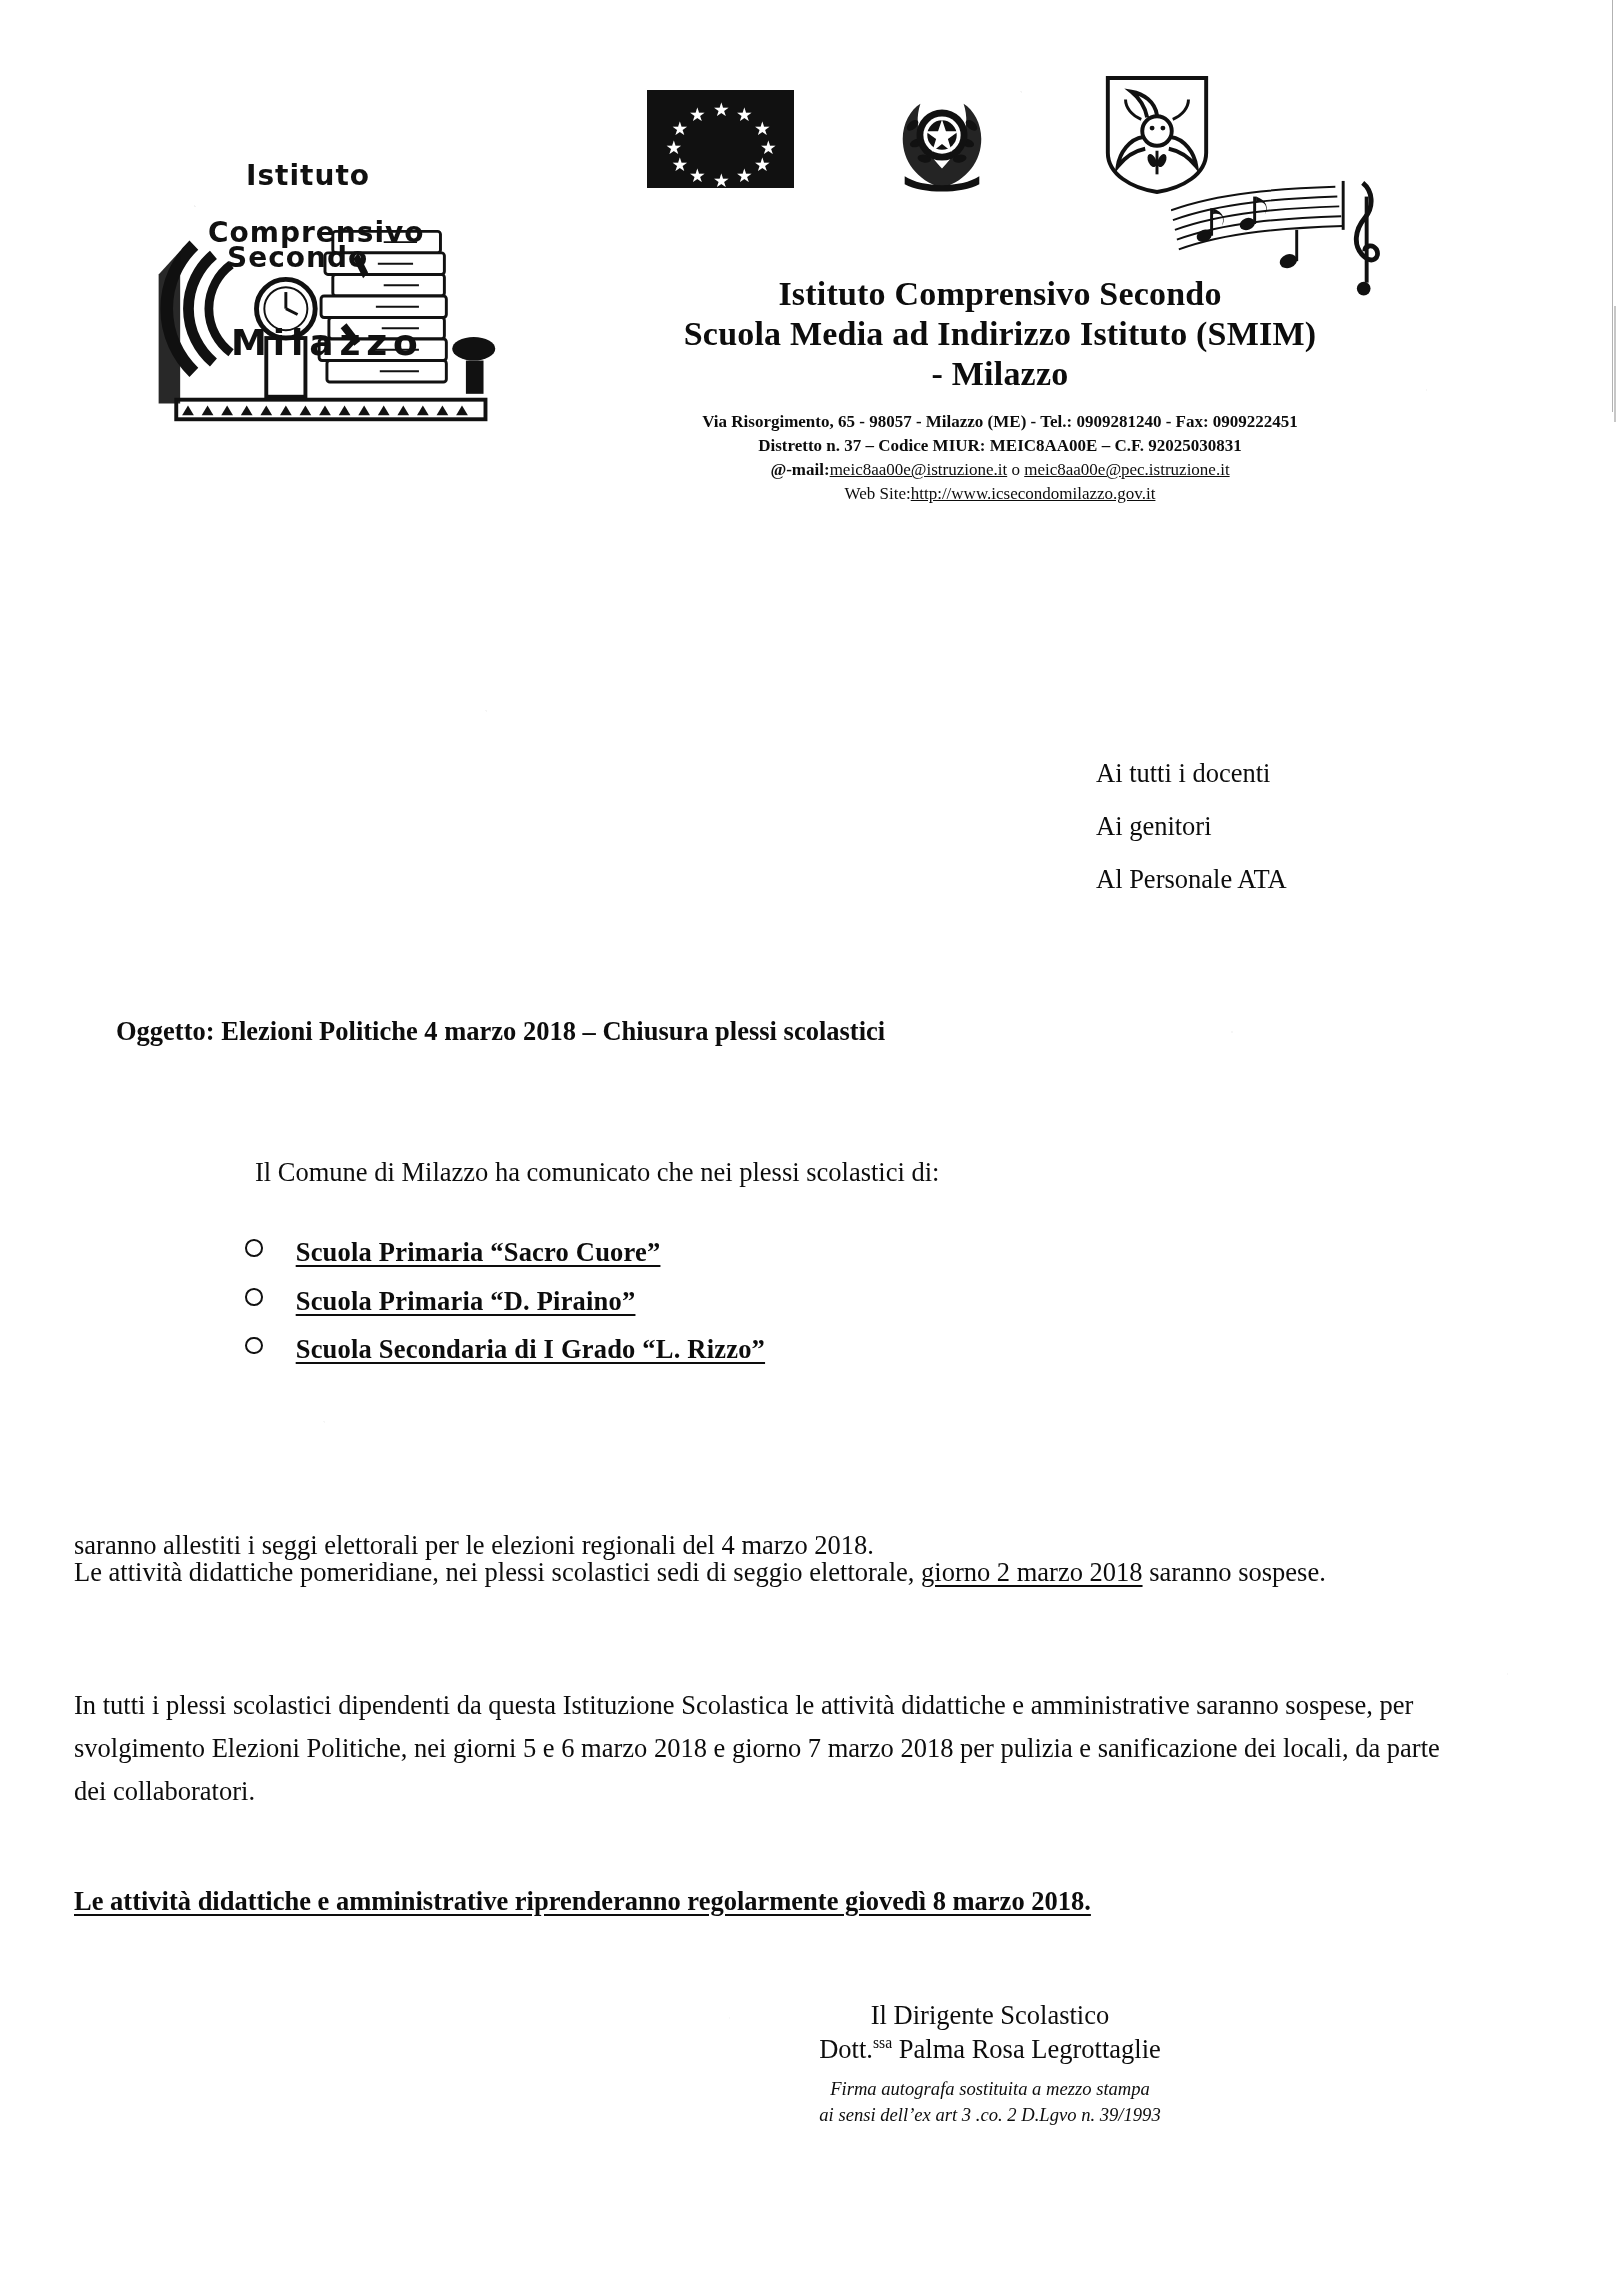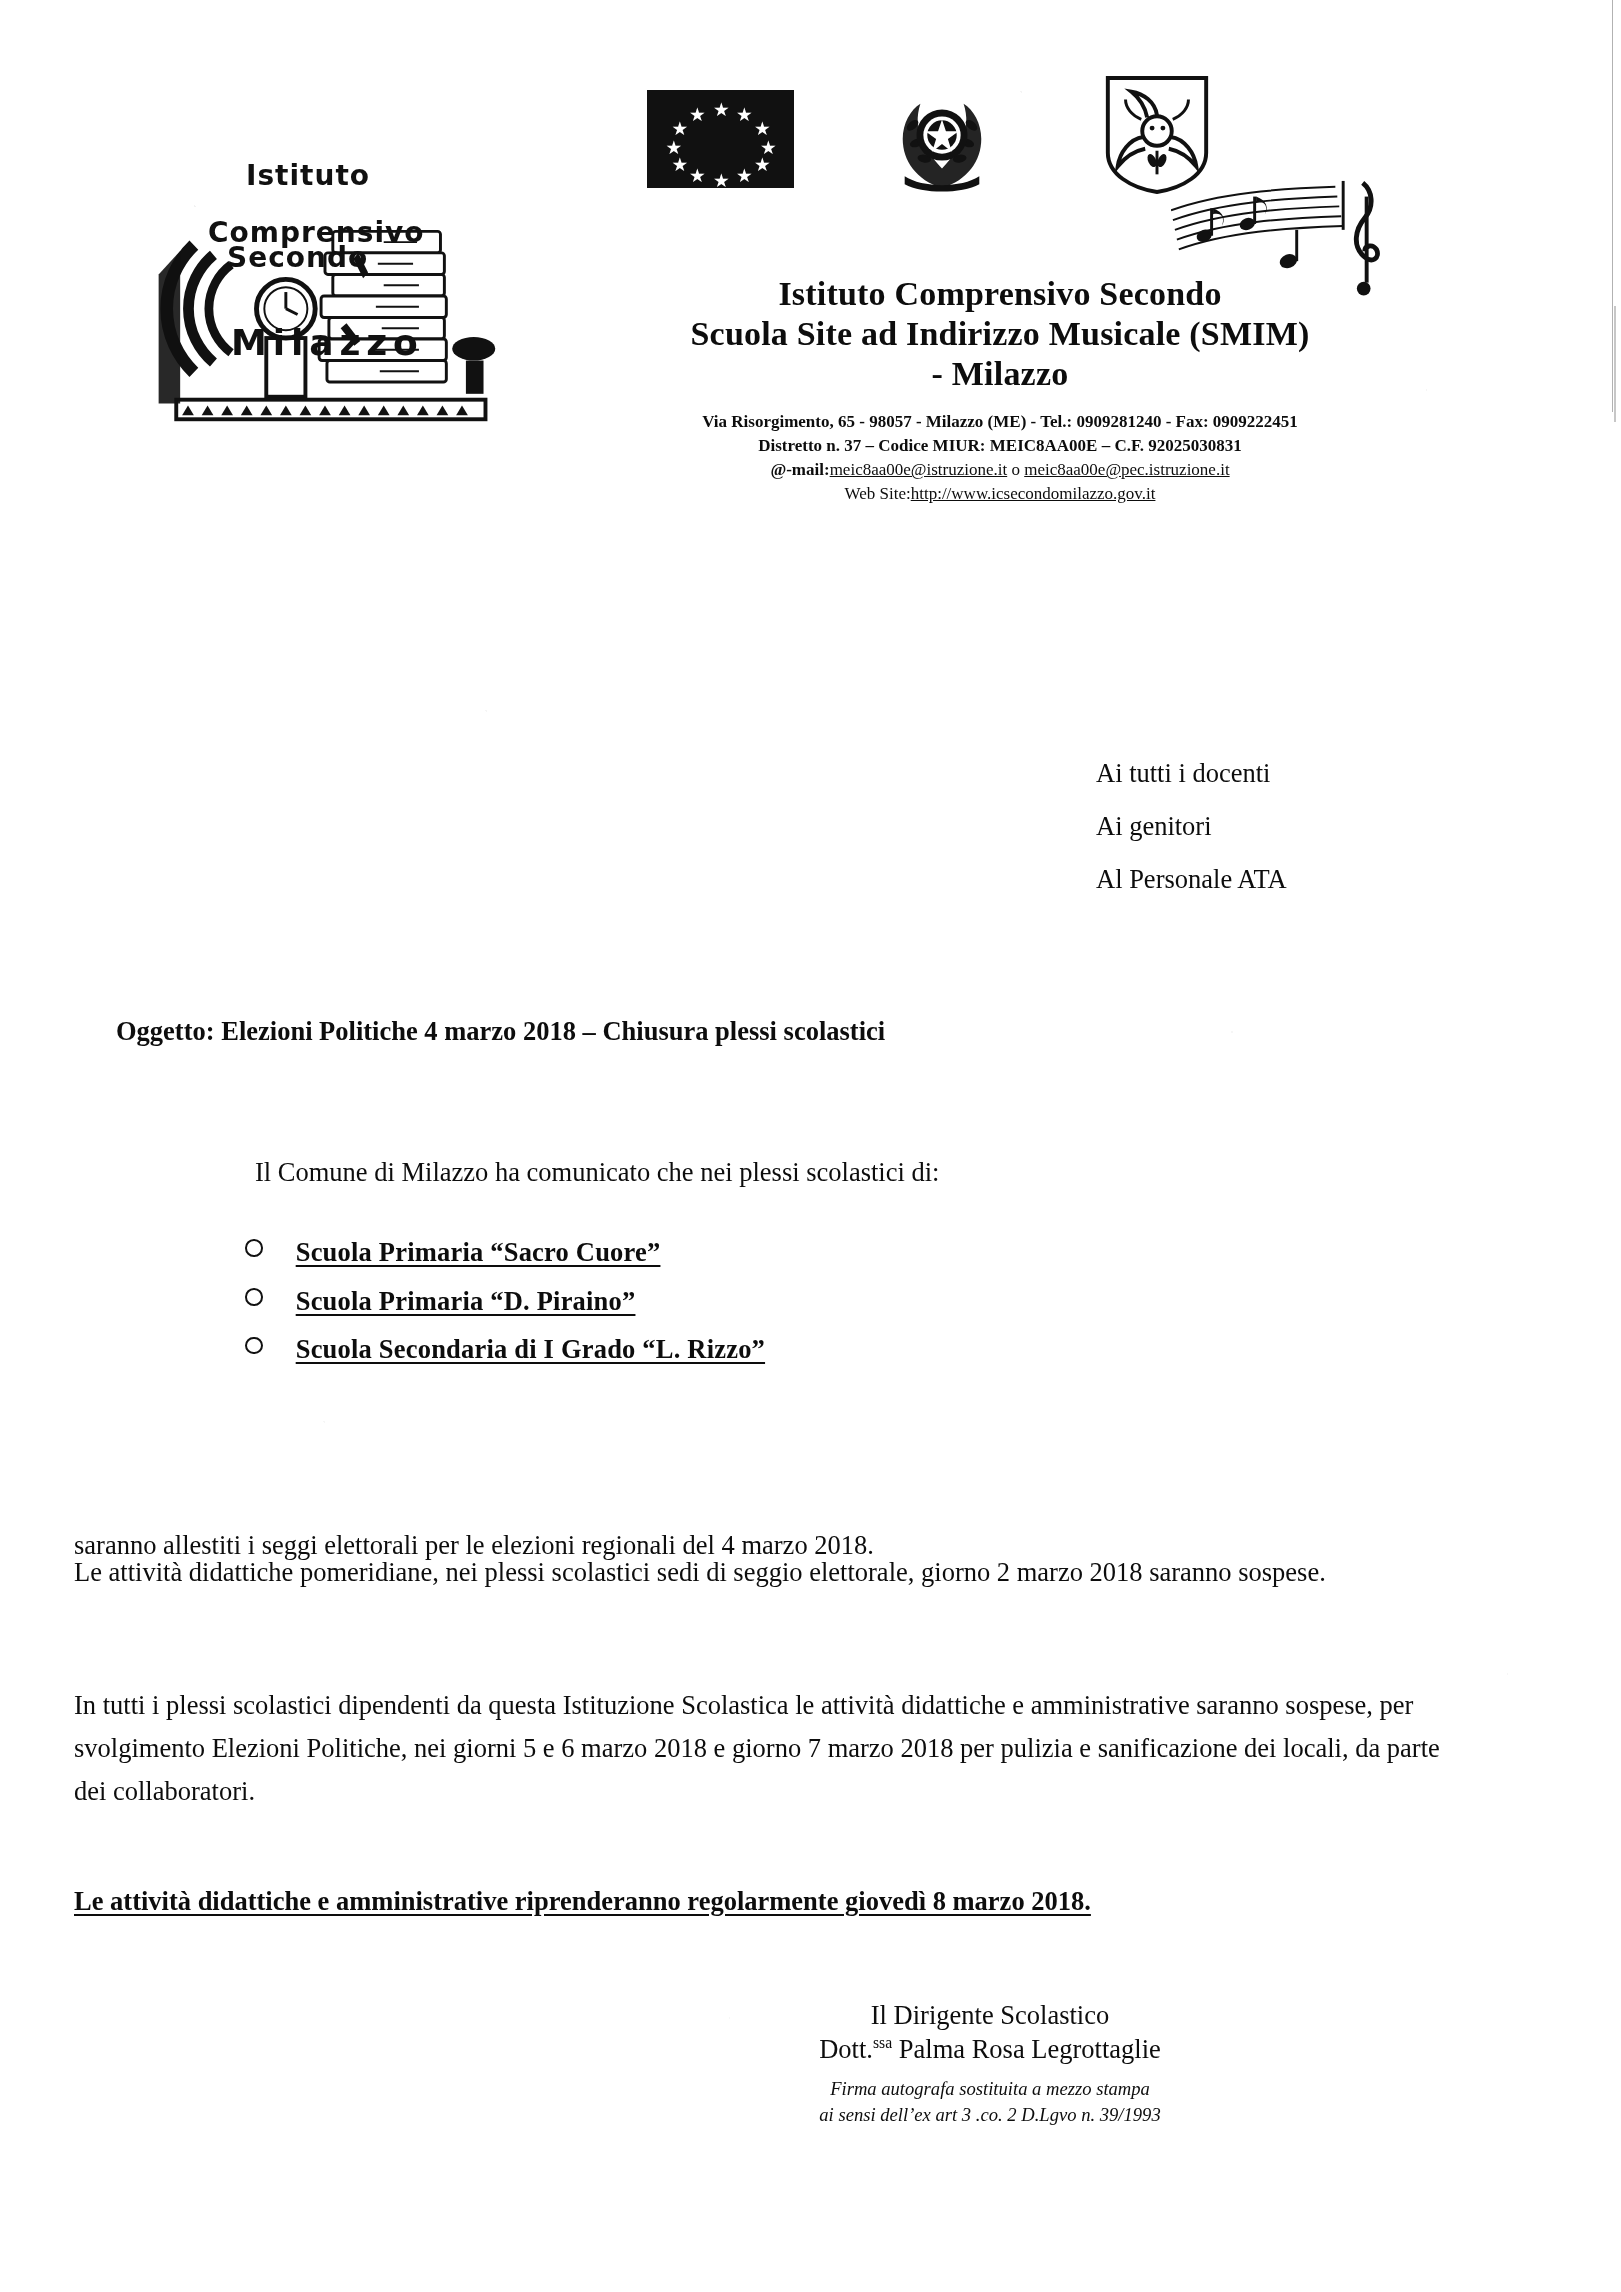--- a/index.html
+++ b/index.html
@@ -219,20 +219,21 @@
   }
   .p1 { top: 1524px; }
   .p2 { top: 1551px; }
   .p3 { top: 1684px; }
   .p4 { top: 1880px; font-weight: bold; }
   .p4 .inner {
     text-decoration: underline;
     text-underline-offset: 3.9px;
   }
   .u-date {
+    text-decoration: underline;
     text-underline-offset: 3.9px;
   }
 
   
   .sign {
     position: absolute;
     left: 686px;
     top: 1998px;
     width: 608px;
     text-align: center;
@@ -409,21 +410,21 @@
       <path d="M196 16 C206 24 208 40 198 52 C188 64 186 80 196 90 C206 100 214 92 210 84 C206 78 198 80 198 86" fill="none" stroke="#111" stroke-width="5"></path>
       <path d="M200 30 L200 118" stroke="#111" stroke-width="4"></path>
       <circle cx="197" cy="124" r="7"></circle>
 
       <path d="M176 14 L176 64" stroke="#111" stroke-width="3"></path>
     </g>
   </svg>
 
   <div class="title-block">
     <div class="title-line">Istituto Comprensivo Secondo</div>
-    <div class="title-line">Scuola Site ad Indirizzo Musicale (SMIM)</div>
+    <div class="title-line">Scuola Media ad Indirizzo Istituto (SMIM)</div>
     <div class="title-line">- Milazzo</div>
   </div>
 
   <div class="addr-block">
     <div>Via Risorgimento, 65 - 98057 -  Milazzo (ME) - Tel.: 0909281240  - Fax: 0909222451</div>
     <div>Distretto n. 37 – Codice MIUR: MEIC8AA00E – C.F. 92025030831</div>
     <div>
       <span>@-mail:</span><span class="u reg">meic8aa00e@istruzione.it</span><span class="reg"> o </span><span class="u reg">meic8aa00e@pec.istruzione.it</span>
     </div>
     <div>

